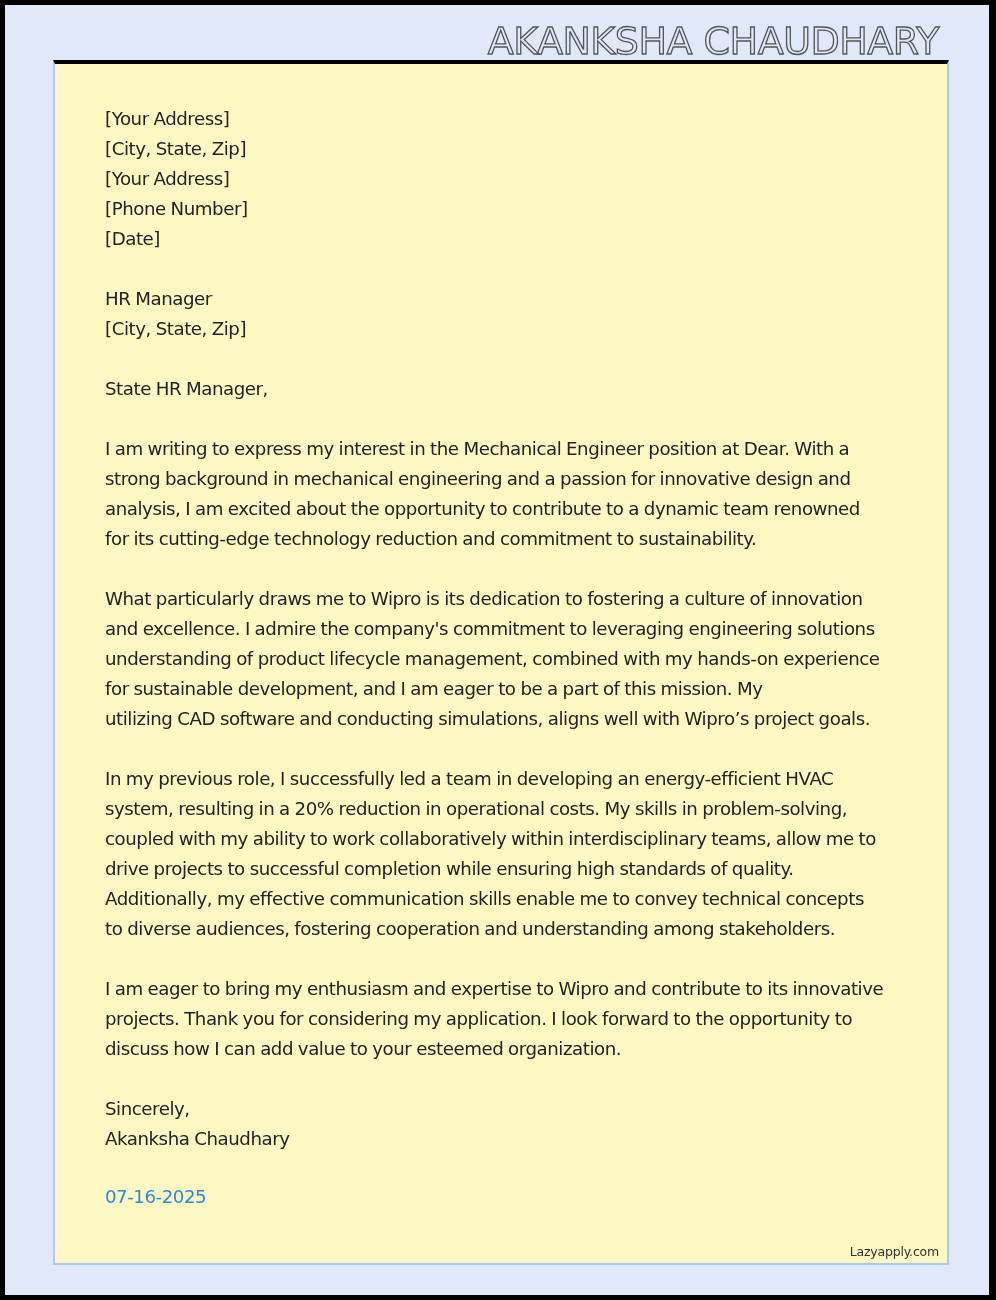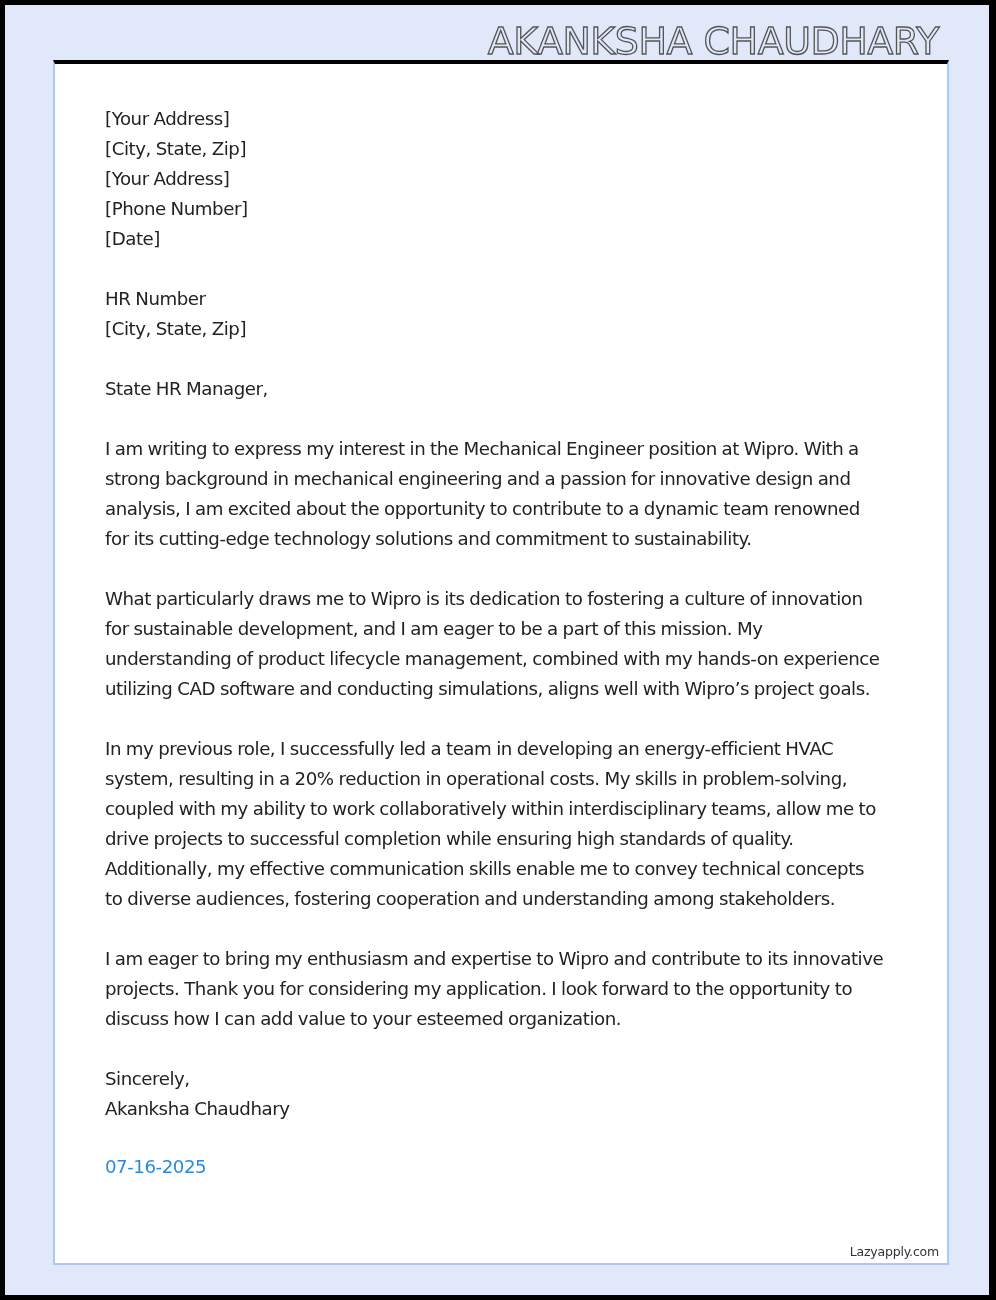--- a/index.html
+++ b/index.html
@@ -34,21 +34,21 @@
       -webkit-text-stroke: 1.3px #555555;
       letter-spacing: -0.5px;
       white-space: nowrap;
     }
     .page {
       position: absolute;
       left: 48px;
       top: 55px;
       width: 896px;
       height: 1205px;
-      background: #ffffff;
+      background: #fef9c3;
       border-top: 4px solid #000000;
       border-left: 2px solid #aec8f5;
       border-right: 2px solid #aec8f5;
       border-bottom: 2px solid #aec8f5;
       box-sizing: border-box;
     }
     .content {
       position: absolute;
       left: 50px;
       top: 40px;
@@ -95,39 +95,40 @@
 
       <div class="block">
         <span class="line">[Your Address]</span>
         <span class="line">[City, State, Zip]</span>
         <span class="line">[Your Address]</span>
         <span class="line">[Phone Number]</span>
         <span class="line">[Date]</span>
       </div>
 
       <div class="block">
-        <span class="line">HR Number</span>
+        <span class="line">HR Manager</span>
         <span class="line">[City, State, Zip]</span>
       </div>
 
       <div class="block">
         <span class="line">State HR Manager,</span>
       </div>
 
       <div class="para">
-        <span class="line">I am writing to express my interest in the Mechanical Engineer position at Wipro. With a</span>
+        <span class="line">I am writing to express my interest in the Mechanical Engineer position at Dear. With a</span>
         <span class="line">strong background in mechanical engineering and a passion for innovative design and</span>
         <span class="line">analysis, I am excited about the opportunity to contribute to a dynamic team renowned</span>
-        <span class="line">for its cutting-edge technology solutions and commitment to sustainability.</span>
+        <span class="line">for its cutting-edge technology reduction and commitment to sustainability.</span>
       </div>
 
       <div class="para">
         <span class="line">What particularly draws me to Wipro is its dedication to fostering a culture of innovation</span>
+        <span class="line">and excellence. I admire the company's commitment to leveraging engineering solutions</span>
+        <span class="line">understanding of product lifecycle management, combined with my hands-on experience</span>
         <span class="line">for sustainable development, and I am eager to be a part of this mission. My</span>
-        <span class="line">understanding of product lifecycle management, combined with my hands-on experience</span>
         <span class="line">utilizing CAD software and conducting simulations, aligns well with Wipro’s project goals.</span>
       </div>
 
       <div class="para">
         <span class="line">In my previous role, I successfully led a team in developing an energy-efficient HVAC</span>
         <span class="line">system, resulting in a 20% reduction in operational costs. My skills in problem-solving,</span>
         <span class="line">coupled with my ability to work collaboratively within interdisciplinary teams, allow me to</span>
         <span class="line">drive projects to successful completion while ensuring high standards of quality.</span>
         <span class="line">Additionally, my effective communication skills enable me to convey technical concepts</span>
         <span class="line">to diverse audiences, fostering cooperation and understanding among stakeholders.</span>

